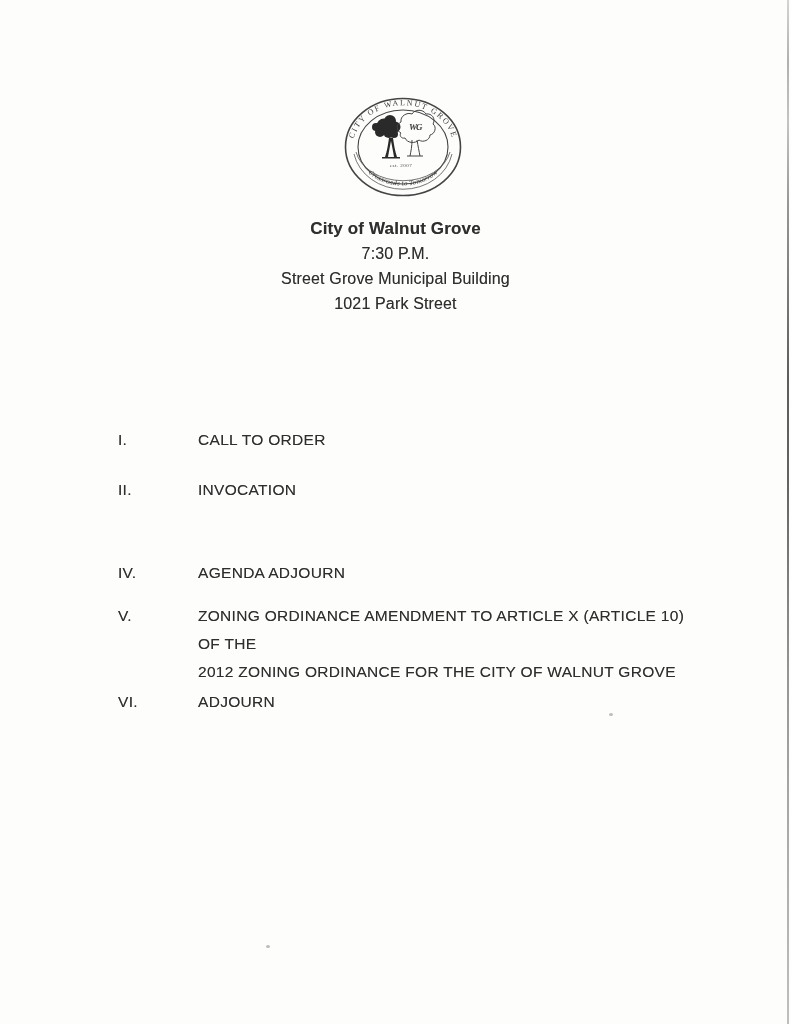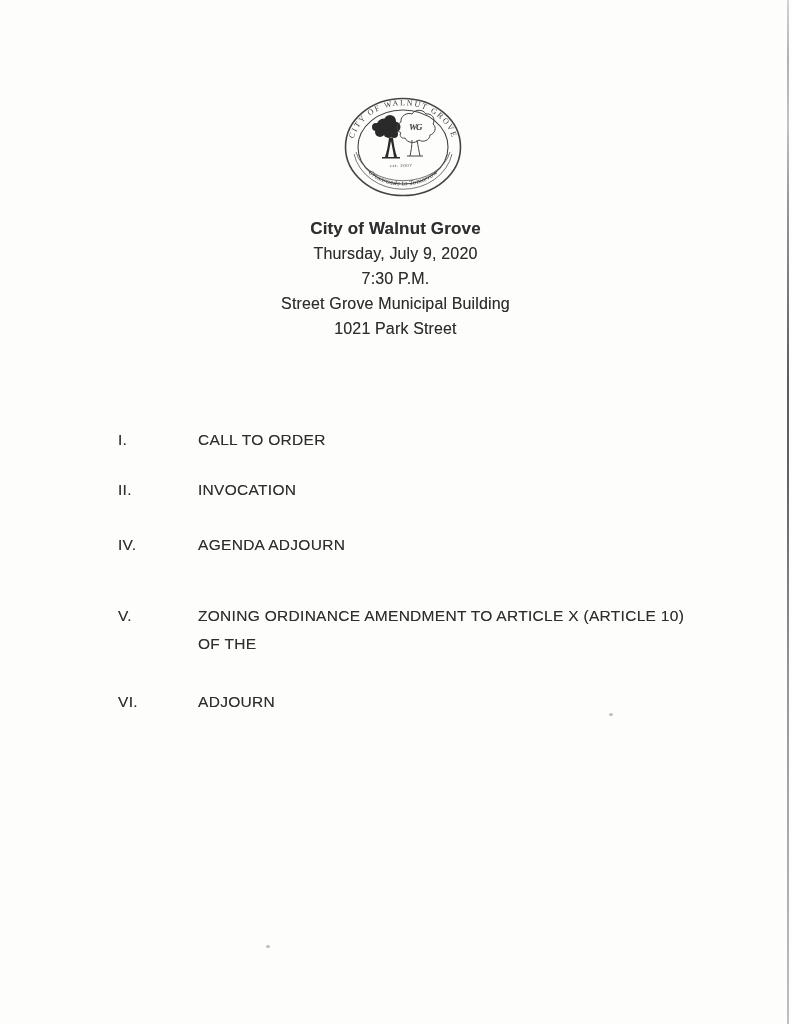--- a/index.html
+++ b/index.html
@@ -126,21 +126,20 @@
       <path d="M 11,57 A 50,44 0 0 0 109,57"></path>
     </g>
 
     <text font-family="DejaVu Serif, serif" font-style="italic" font-size="6" fill="#2f2f2f">
       <textPath href="#sealBottomArc" startOffset="50%" text-anchor="middle">Crossroads to Tomorrow</textPath>
     </text>
   </svg>
 
   <div class="header-block">
     <div class="header-line bold">City of Walnut Grove</div>
-    <div class="header-line">Thursday, July 9, 2020</div>
     <div class="header-line">7:30 P.M.</div>
     <div class="header-line">Street Grove Municipal Building</div>
     <div class="header-line">1021 Park Street</div>
   </div>
 
   <div class="agenda-row" style="top:426px">
     <span class="numeral">I.</span>
     <span class="agenda-text">
       <span class="agenda-line">CALL TO ORDER</span>
       <span class="agenda-line"></span>
@@ -149,32 +148,33 @@
 
   <div class="agenda-row" style="top:476px">
     <span class="numeral">II.</span>
     <span class="agenda-text">
       <span class="agenda-line">INVOCATION</span>
       <span class="agenda-line"></span>
     </span>
   </div>
 
 
-  <div class="agenda-row" style="top:531px">
+  <div class="agenda-row" style="top:559px">
     <span class="numeral">IV.</span>
     <span class="agenda-text">
       <span class="agenda-line">AGENDA ADJOURN</span>
       <span class="agenda-line"></span>
     </span>
   </div>
 
   <div class="agenda-row" style="top:602px">
     <span class="numeral">V.</span>
     <span class="agenda-text">
       <span class="agenda-line">ZONING ORDINANCE AMENDMENT TO ARTICLE X (ARTICLE 10) OF THE</span>
+      <span class="agenda-line">2012 ZONING ORDINANCE FOR THE CITY OF WALNUT GROVE</span>
     </span>
   </div>
 
   <div class="agenda-row" style="top:688px">
     <span class="numeral">VI.</span>
     <span class="agenda-text">
       <span class="agenda-line">ADJOURN</span>
       <span class="agenda-line"></span>
     </span>
   </div>

